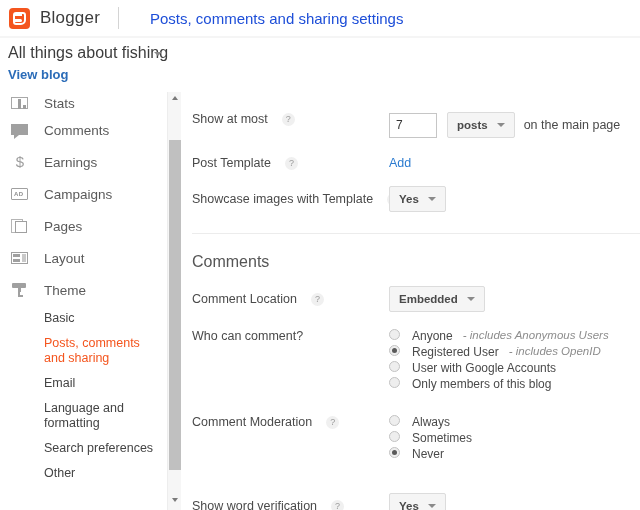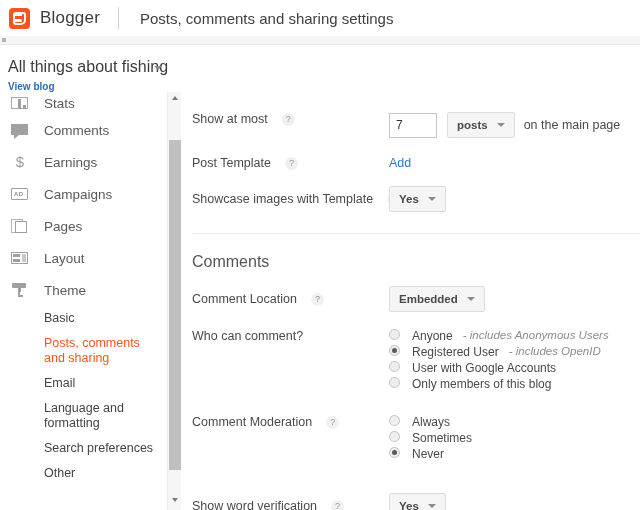--- a/index.html
+++ b/index.html
@@ -43,54 +43,54 @@
   }
   #brand-name {
     margin-left: 10px;
     font-size: 17px; color: #3c3c3c; letter-spacing: .2px;
   }
   #hdr-divider {
     margin-left: 18px;
     width: 1px; height: 22px; background: #d4d4d4;
   }
   #page-heading {
-    margin-left: 21px;
-    font-size: 15px; color: #404040;
+    margin-left: 31px;
+    font-size: 15px; color: #1d4ed8;
   }
   #topbar-strip {
     position: absolute; left: 0; top: 36px;
     width: 640px; height: 9px;
     background: #f5f5f5;
     border-bottom: 1px solid #e8e8e8;
   }
   #strip-marker {
     position: absolute; left: 2px; top: 2px;
     width: 4px; height: 4px; background: #b4b4b4;
   }
 
   
   #blogtitle-block {
-    position: absolute; left: 0; top: 52px;
+    position: absolute; left: 0; top: 38px;
     width: 640px; height: 48px;
     background: #ffffff;
   }
   #blog-name {
     position: absolute; left: 8px; top: 6px;
     font-size: 16px; color: #3c3c3c;
   }
   #blog-caret {
     position: absolute; left: 154px; top: 14px;
     width: 0; height: 0;
     border-left: 4px solid transparent;
     border-right: 4px solid transparent;
     border-top: 4px solid #8a8a8a;
   }
   #view-blog {
     position: absolute; left: 8px; top: 29px;
-    font-size: 10px; color: #2b6cb8; font-weight: bold; text-align: center;
+    font-size: 13px; color: #2b6cb8; font-weight: bold; text-align: center;
   }
 
   
   #sidebar {
     position: absolute; left: 0; top: 92px;
     width: 167px; height: 418px;
     background: #ffffff;
     overflow: hidden;
   }
   .nav-row {

